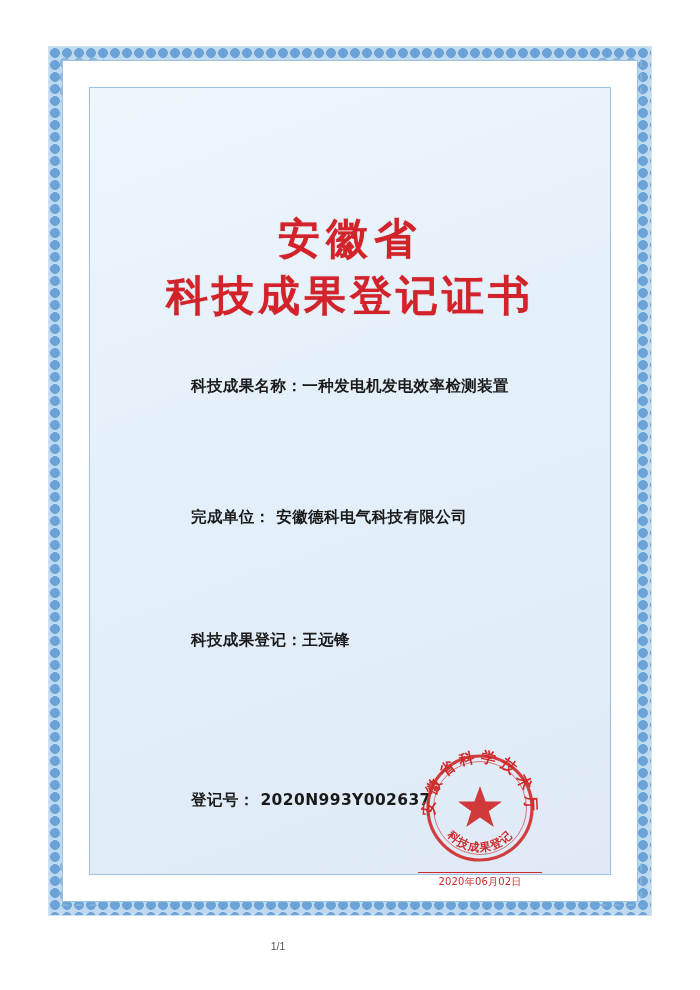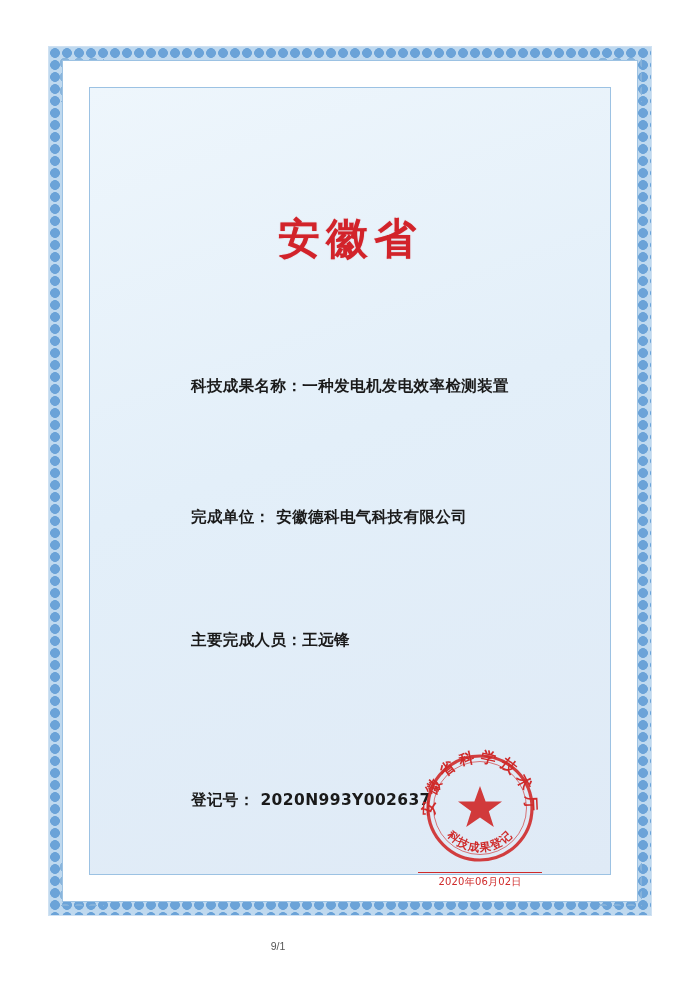--- a/index.html
+++ b/index.html
@@ -202,32 +202,33 @@
       <div class="microtext mt-bottom">AHSKJCGDJZS AHSKJCGDJZS AHSKJCGDJZS AHSKJCGDJZS AHSKJCGDJZS AHSKJCGDJZS AHSKJCGDJZS AHSKJCGDJZS</div>
       <div class="microtext mt-left">AHSKJCGDJZS AHSKJCGDJZS AHSKJCGDJZS AHSKJCGDJZS AHSKJCGDJZS AHSKJCGDJZS AHSKJCGDJZS AHSKJCGDJZS</div>
       <div class="microtext mt-right">AHSKJCGDJZS AHSKJCGDJZS AHSKJCGDJZS AHSKJCGDJZS AHSKJCGDJZS AHSKJCGDJZS AHSKJCGDJZS AHSKJCGDJZS</div>
 
       <div class="ring-inner">
 
         <div class="content">
 
           <div class="title-block">
             <div class="title-line1">安徽省</div>
+            <div class="title-line2">科技成果登记证书</div>
           </div>
 
           <div class="field f-name">
             <span class="lbl">科技成果名称：</span><span class="val">一种发电机发电效率检测装置</span>
           </div>
 
           <div class="field f-unit">
             <span class="lbl">完成单位：</span><span class="val"> 安徽德科电气科技有限公司</span>
           </div>
 
           <div class="field f-person">
-            <span class="lbl">主要完成人员：</span><span class="val">王远锋</span>
+            <span class="lbl">科技成果登记：</span><span class="val">王远锋</span>
           </div>
 
           <div class="field f-regno">
             <span class="lbl">登记号：</span><span class="val"> 2020N993Y002637</span>
           </div>
 
 
           <div class="seal">
             <svg width="132" height="132" viewBox="0 0 132 132" aria-hidden="true">
               <defs>
@@ -249,15 +250,15 @@
             </svg>
           </div>
 
           <div class="seal-date">2020年06月02日</div>
 
         </div>
       </div>
     </div>
   </div>
 
-  <div class="page-number">9/1</div>
+  <div class="page-number">1/1</div>
 
 </div>
 
 </body></html>

